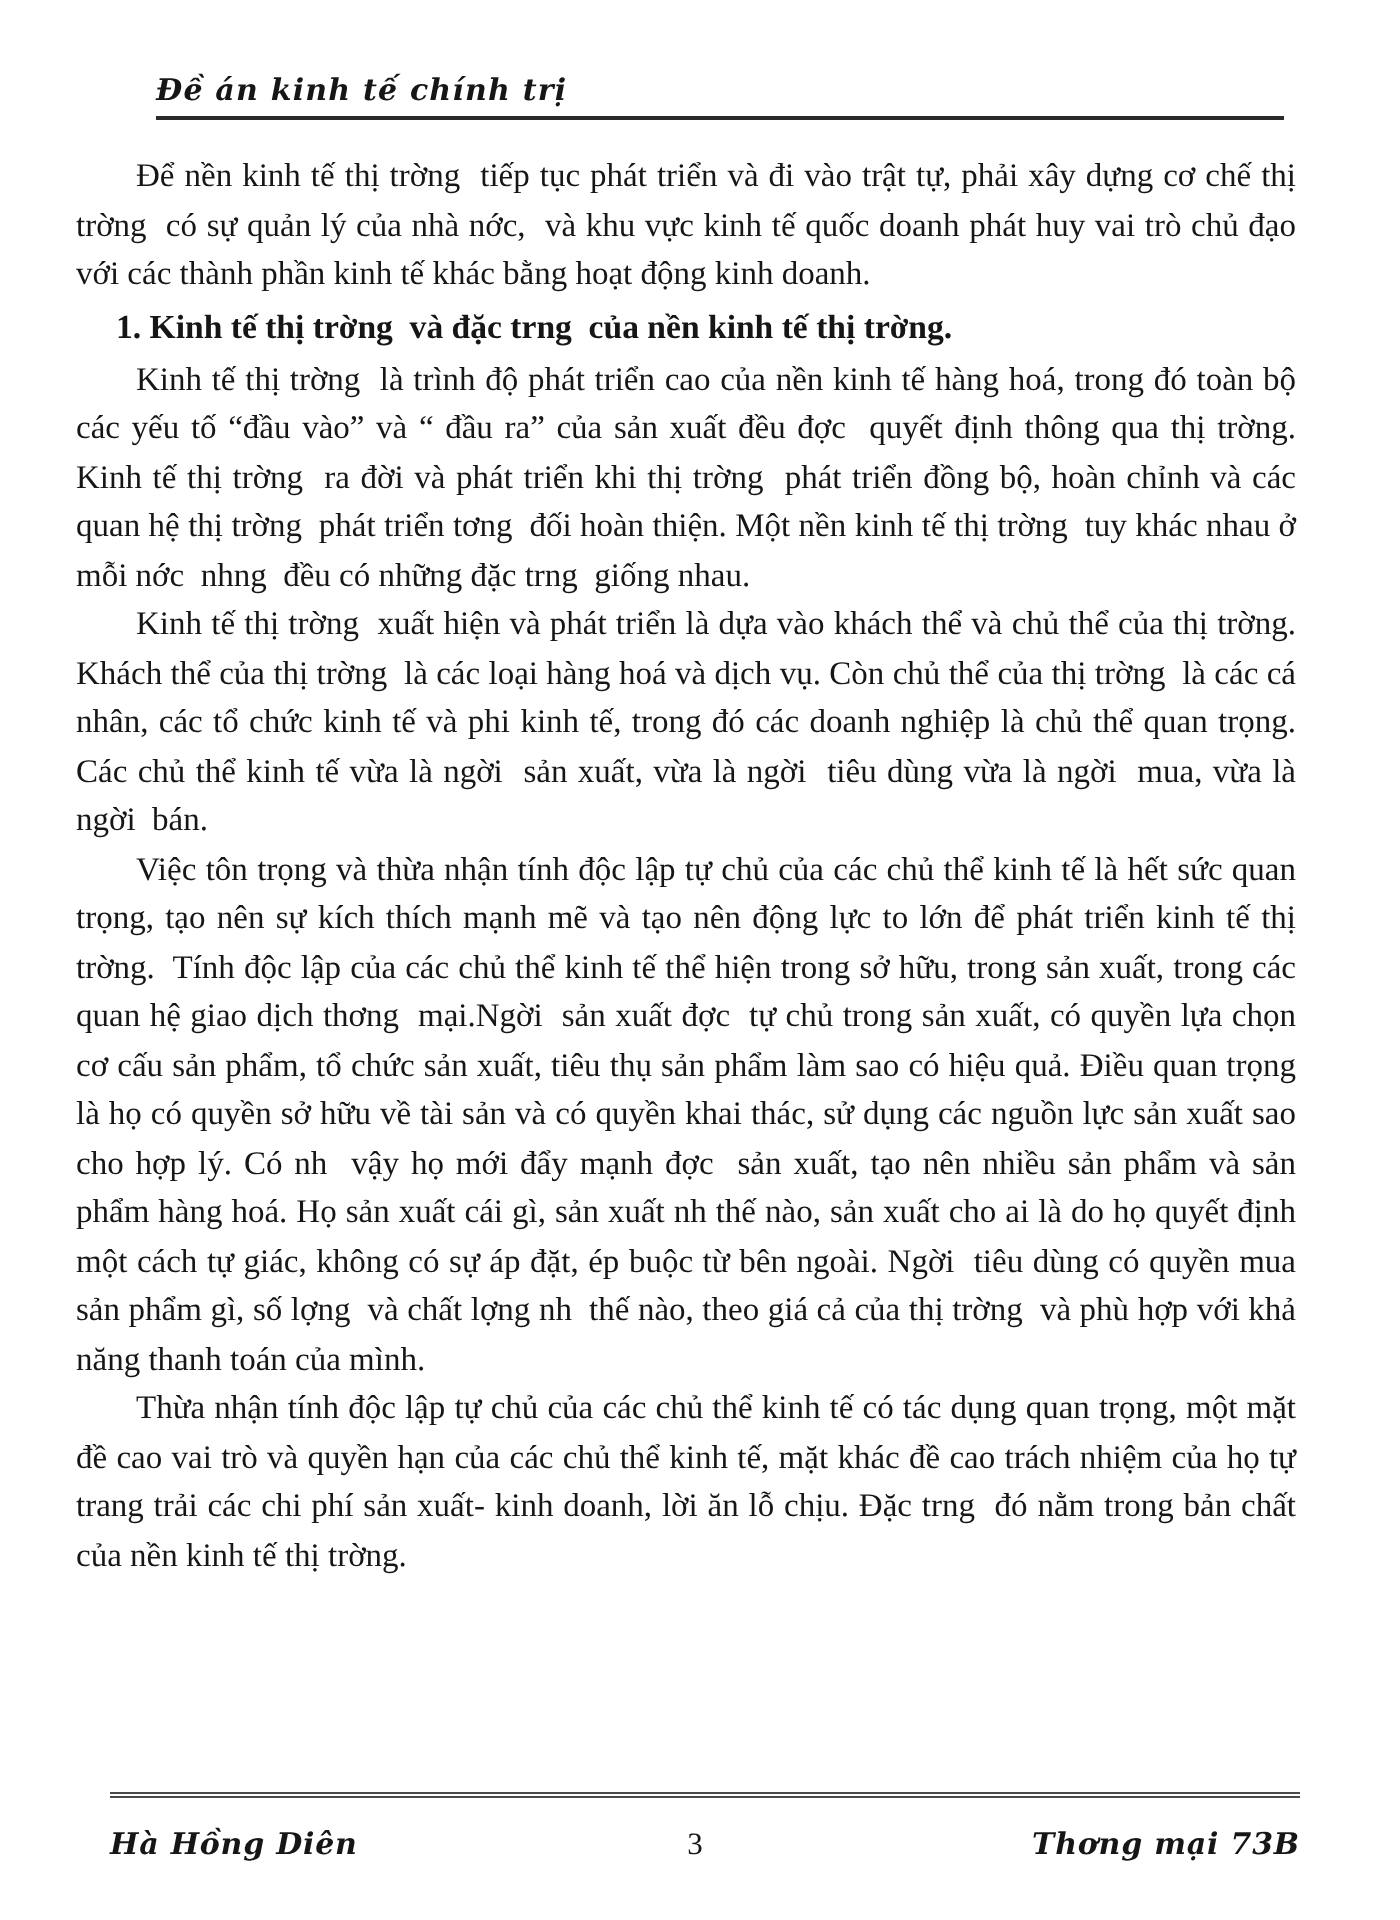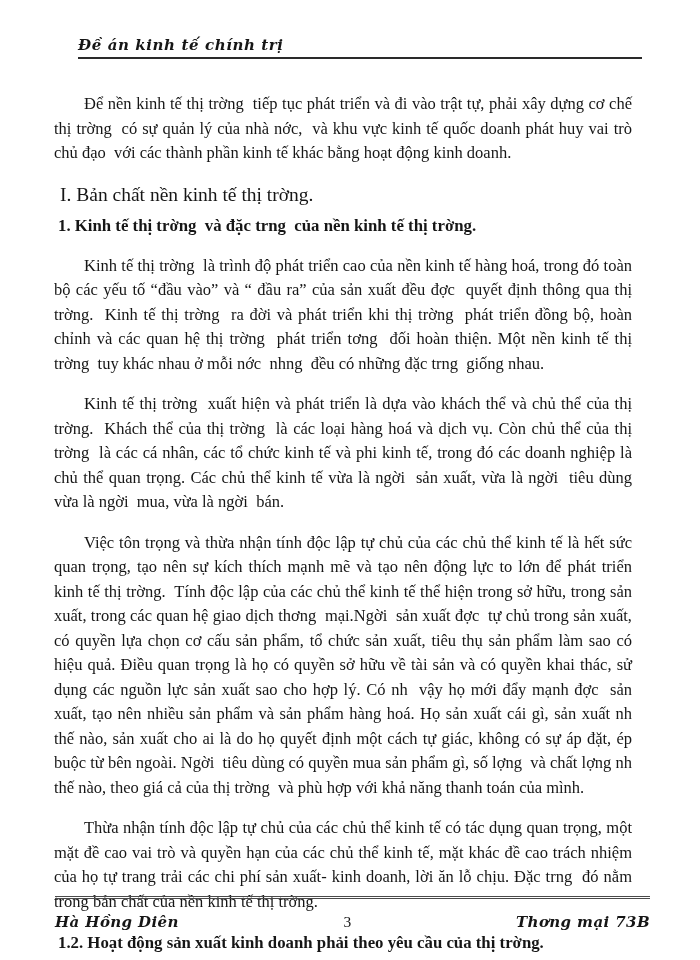--- a/index.html
+++ b/index.html
@@ -36,21 +36,21 @@
   .content {
     position: absolute;
     left: 38px;
     right: 52px;
     top: 76px;
     font-size: 16.5px;
     line-height: 24.5px;
     text-align: justify;
   }
   .body-para {
-    margin: 16px;
+    margin: 0;
     text-indent: 30px;
     white-space: pre-wrap;
   }
   .section-heading {
     font-size: 19.5px;
     font-weight: normal;
     line-height: 26px;
     margin: 11px 0 5px 0;
     text-indent: 22px;
     text-align: left;
@@ -101,34 +101,32 @@
 
 <div class="page">
 
   <div class="header">
     <span class="header-text">Đề án kinh tế chính trị</span>
   </div>
 
   <div class="content">
     <p class="body-para">Để nền kinh tế thị trờng  tiếp tục phát triển và đi vào trật tự, phải xây dựng cơ chế thị trờng  có sự quản lý của nhà nớc,  và khu vực kinh tế quốc doanh phát huy vai trò chủ đạo  với các thành phần kinh tế khác bằng hoạt động kinh doanh.</p>
 
-    <h1 class="section-heading">I. Bản chất nền kinh tế thị trờng.</h1>
 
     <h2 class="sub-heading">1. Kinh tế thị trờng  và đặc trng  của nền kinh tế thị trờng.</h2>
 
     <p class="body-para">Kinh tế thị trờng  là trình độ phát triển cao của nền kinh tế hàng hoá, trong đó toàn bộ các yếu tố “đầu vào” và “ đầu ra” của sản xuất đều đợc  quyết định thông qua thị trờng.  Kinh tế thị trờng  ra đời và phát triển khi thị trờng  phát triển đồng bộ, hoàn chỉnh và các quan hệ thị trờng  phát triển tơng  đối hoàn thiện. Một nền kinh tế thị trờng  tuy khác nhau ở mỗi nớc  nhng  đều có những đặc trng  giống nhau.</p>
 
 
     <p class="body-para">Kinh tế thị trờng  xuất hiện và phát triển là dựa vào khách thể và chủ thể của thị trờng.  Khách thể của thị trờng  là các loại hàng hoá và dịch vụ. Còn chủ thể của thị trờng  là các cá nhân, các tổ chức kinh tế và phi kinh tế, trong đó các doanh nghiệp là chủ thể quan trọng. Các chủ thể kinh tế vừa là ngời  sản xuất, vừa là ngời  tiêu dùng vừa là ngời  mua, vừa là ngời  bán.</p>
 
     <p class="body-para">Việc tôn trọng và thừa nhận tính độc lập tự chủ của các chủ thể kinh tế là hết sức quan trọng, tạo nên sự kích thích mạnh mẽ và tạo nên động lực to lớn để phát triển kinh tế thị trờng.  Tính độc lập của các chủ thể kinh tế thể hiện trong sở hữu, trong sản xuất, trong các quan hệ giao dịch thơng  mại.Ngời  sản xuất đợc  tự chủ trong sản xuất, có quyền lựa chọn cơ cấu sản phẩm, tổ chức sản xuất, tiêu thụ sản phẩm làm sao có hiệu quả. Điều quan trọng là họ có quyền sở hữu về tài sản và có quyền khai thác, sử dụng các nguồn lực sản xuất sao cho hợp lý. Có nh  vậy họ mới đẩy mạnh đợc  sản xuất, tạo nên nhiều sản phẩm và sản phẩm hàng hoá. Họ sản xuất cái gì, sản xuất nh thế nào, sản xuất cho ai là do họ quyết định một cách tự giác, không có sự áp đặt, ép buộc từ bên ngoài. Ngời  tiêu dùng có quyền mua sản phẩm gì, số lợng  và chất lợng nh  thế nào, theo giá cả của thị trờng  và phù hợp với khả năng thanh toán của mình.</p>
 
     <p class="body-para">Thừa nhận tính độc lập tự chủ của các chủ thể kinh tế có tác dụng quan trọng, một mặt đề cao vai trò và quyền hạn của các chủ thể kinh tế, mặt khác đề cao trách nhiệm của họ tự trang trải các chi phí sản xuất- kinh doanh, lời ăn lỗ chịu. Đặc trng  đó nằm trong bản chất của nền kinh tế thị trờng.</p>
 
-    <h2 class="sub-heading">1.2. Hoạt động sản xuất kinh doanh phải theo yêu cầu của thị trờng.</h2>
   </div>
 
   <div class="footer">
     <div class="footer-row">
       <span class="footer-script">Hà Hồng Diên</span>
       <span class="footer-page">3</span>
       <span class="footer-script">Thơng  mại 73B</span>
     </div>
   </div>
 

